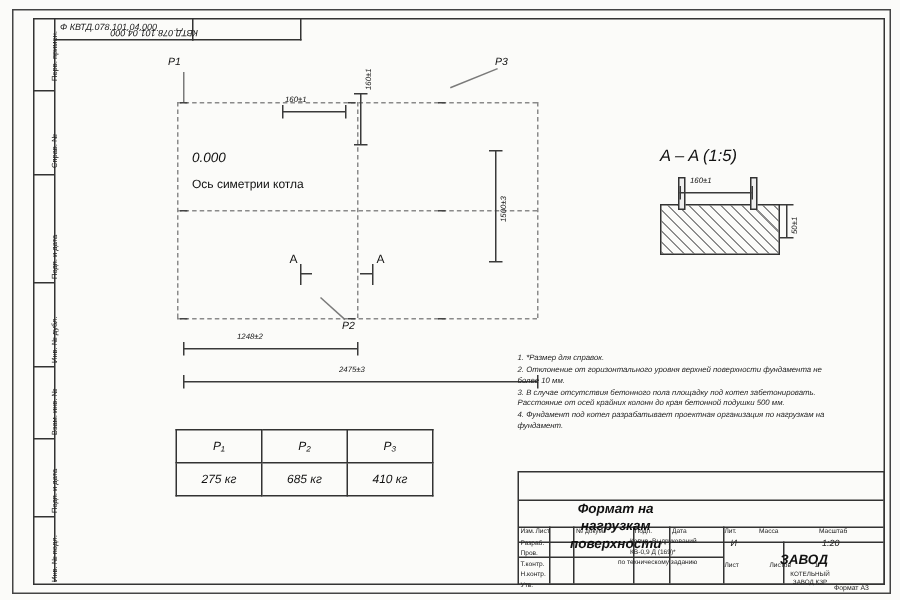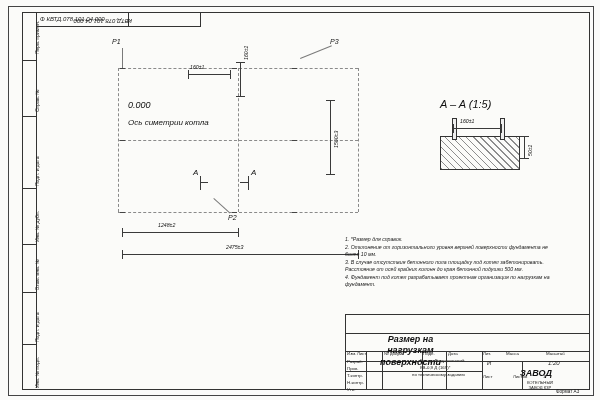--- a/index.html
+++ b/index.html
@@ -37,21 +37,21 @@
   .kvzr{position:absolute;left:520px;top:368px;font-size:9px;font-weight:bold;color:#111;font-style:italic;}
   .kvzr-sub{position:absolute;left:500px;top:380px;font-size:4.2px;color:#222;text-align:center;width:80px;}
   .fmt{position:absolute;left:556px;top:389px;font-size:4.6px;color:#222;}
   .sec-title{position:absolute;left:440px;top:98px;font-size:11px;font-style:italic;color:#111;}
   .hatch{position:absolute;background:
      repeating-linear-gradient(45deg,#8d8d8d 0 1px,transparent 1px 5px);
      border:1px solid #333;}
   .bolt{position:absolute;background:#efefef;border:1px solid #333;}
   .dimtxt{position:absolute;font-size:5.2px;color:#111;font-style:italic;white-space:nowrap;}
   .zero{position:absolute;font-size:9px;font-style:italic;color:#111;}
-  .axis-lbl{position:absolute;font-size:8px;font-style:italic;color:#111;text-align:right;}
+  .axis-lbl{position:absolute;font-size:8px;color:#111;text-align:right;}
   .ptlbl{position:absolute;font-size:7px;font-style:italic;color:#111;}
   .tick{position:absolute;background:#444;}
 </style>
 </head>
 <body>
 
 <div id="sheet">
 
   <div class="frame-outer"></div>
   <div class="frame-inner"></div>
@@ -152,37 +152,51 @@
   <div class="ln ln-h" style="left:520px;top:158px;width:9px;"></div>
   <div class="dimtxt" style="left:527px;top:156px;transform-origin:0 0;transform:rotate(-90deg);">50±1</div>
 
   <div class="notes">
     <div>1. *Размер для справок.</div>
     <div>2. Отклонение от горизонтального уровня верхней поверхности фундамента не более 10 мм.</div>
     <div>3. В случае отсутствия бетонного пола площадку под котел забетонировать. Расстояние от осей крайних колонн до края бетонной подушки 500 мм.</div>
     <div>4. Фундамент под котел разрабатывает проектная организация по нагрузкам на фундамент.</div>
   </div>
 
+  <table class="loads">
+    <tbody>
+        <tr>
+      <td>P₁</td>
+      <td>P₂</td>
+      <td>P₃</td>
+    </tr>
+    <tr>
+      <td>275 кг</td>
+      <td>685 кг</td>
+      <td>410 кг</td>
+    </tr>
+  </tbody>
+    </table>
 
   <div class="stamp">
     <div class="row" style="top:18px;"></div>
     <div class="row" style="top:36px;"></div>
     <div class="row" style="top:46px;left:0;width:136px;"></div>
     <div class="row" style="top:56px;left:0;width:136px;"></div>
     <div class="row" style="top:46px;left:136px;"></div>
     <div class="col" style="left:20px;top:36px;height:38px;"></div>
     <div class="col" style="left:36px;top:36px;height:38px;"></div>
     <div class="col" style="left:76px;top:36px;height:38px;"></div>
     <div class="col" style="left:100px;top:36px;height:38px;"></div>
     <div class="col" style="left:136px;top:36px;height:38px;"></div>
     <div class="col" style="left:176px;top:46px;height:28px;"></div>
   </div>
 
   <div class="ttl">
-    <div>Размер на</div>
+    <div>Формат на</div>
     <div>нагрузкам</div>
     <div>поверхности</div>
   </div>
 
   <div class="smallst" style="left:347px;top:351px;">Изм.</div>
   <div class="smallst" style="left:357px;top:351px;">Лист</div>
   <div class="smallst" style="left:384px;top:351px;">№ докум.</div>
   <div class="smallst" style="left:423px;top:351px;">Подп.</div>
   <div class="smallst" style="left:448px;top:351px;">Дата</div>
 

